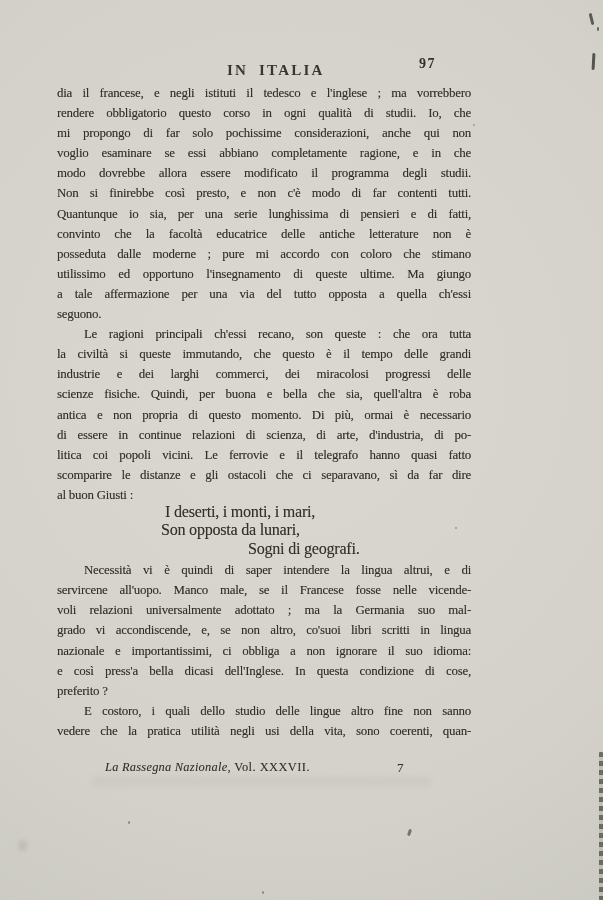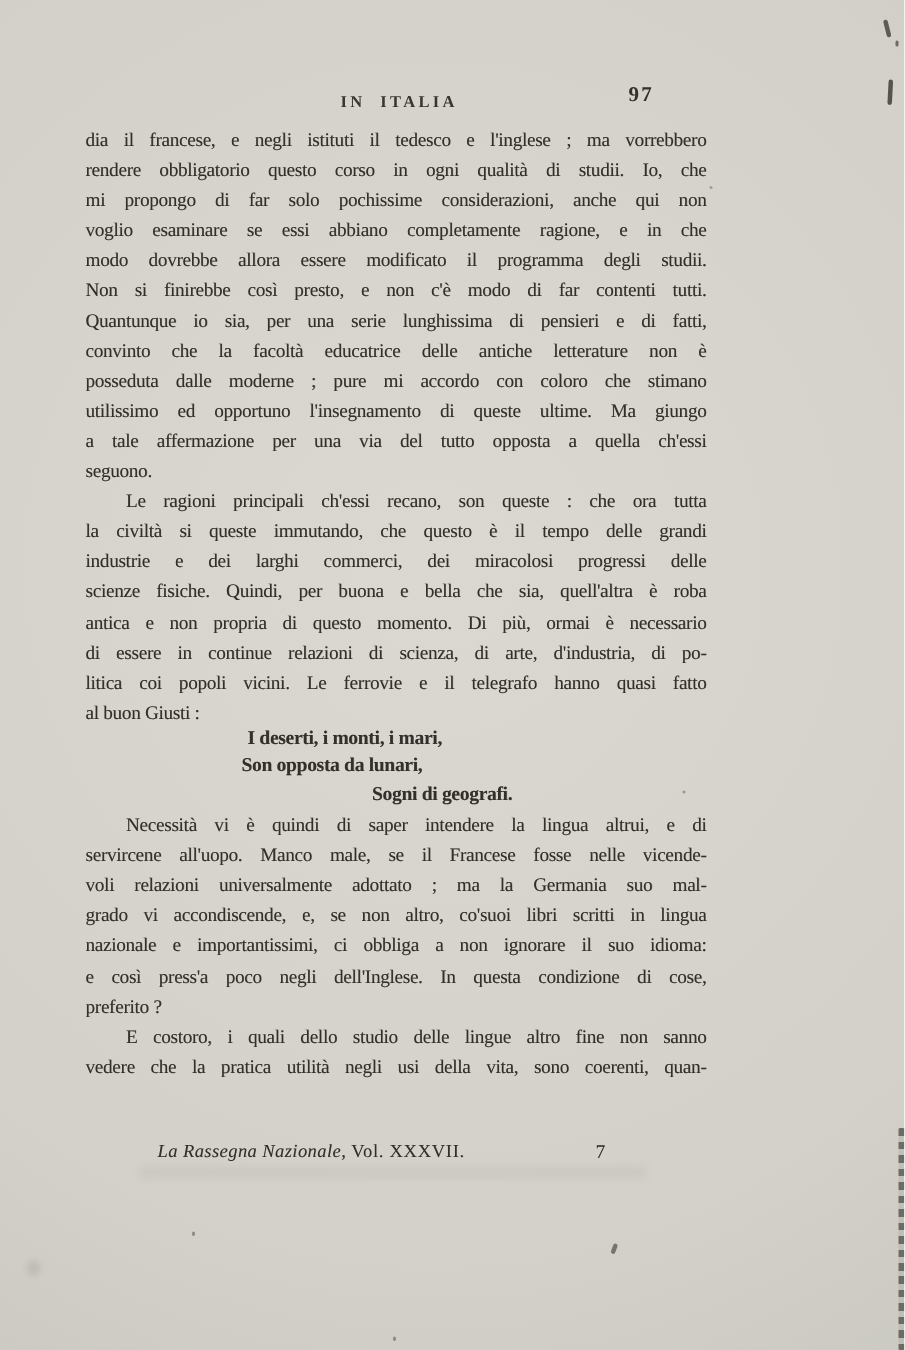--- a/index.html
+++ b/index.html
@@ -11,21 +11,21 @@
     position: relative;
     width: 603px; height: 900px;
     overflow: hidden;
     background:
       radial-gradient(ellipse 130% 90% at 48% 42%, #dad8d0 0%, #d3d1c9 55%, #c6c5bd 93%, #bfbeb6 100%);
     color: #33302b;
   }
   
   .running-title {
     position: absolute; left: 227px; top: 62px;
-    font-size: 11px; font-weight: bold;
+    font-size: 15px; font-weight: bold;
     letter-spacing: 2.2px; word-spacing: 5px;
     color: #3a362f;
   }
   .page-number {
     position: absolute; left: 419px; top: 56px;
     font-size: 14px; font-weight: 600; letter-spacing: 1.5px;
     color: #33302b;
   }
   
   .body-col {
@@ -39,21 +39,21 @@
     text-align: justify; text-align-last: justify;
     white-space: nowrap; 
     white-space: normal;
     overflow: visible;
   }
   .para .line.last { text-align-last: left; }
   .para .line.indent { text-indent: 27px; }
   .verse { margin: -2px 0 2px 0; }
   .verse .line {
     height: 18.4px; line-height: 18.4px;
-    font-size: 13px; font-weight: bold;
+    font-size: 16px; font-weight: normal;
     text-align: left; text-align-last: left;
   }
   
   .footer-line {
     position: absolute; left: 57px; top: 760px; width: 414px;
     font-size: 12.3px; color: #33302b;
     text-shadow: 0.2px 0.2px 0 rgba(51,48,43,0.3);
   }
   .footer-journal { font-style: italic; margin-left: 48px; letter-spacing: 0.3px; text-align: center; }
   .footer-volume { font-style: normal; letter-spacing: 0.5px; }
@@ -102,34 +102,35 @@
         <div class="line last">seguono.</div>
       </div>
       <div class="para">
         <div class="line indent">Le ragioni principali ch'essi recano, son queste : che ora tutta</div>
         <div class="line">la civiltà si queste immutando, che questo è il tempo delle grandi</div>
         <div class="line">industrie e dei larghi commerci, dei miracolosi progressi delle</div>
         <div class="line">scienze fisiche. Quindi, per buona e bella che sia, quell'altra è roba</div>
         <div class="line">antica e non propria di questo momento. Di più, ormai è necessario</div>
         <div class="line">di essere in continue relazioni di scienza, di arte, d'industria, di po-</div>
         <div class="line">litica coi popoli vicini. Le ferrovie e il telegrafo hanno quasi fatto</div>
+        <div class="line">scomparire le distanze e gli ostacoli che ci separavano, sì da far dire</div>
         <div class="line last">al buon Giusti :</div>
       </div>
       <div class="verse">
         <div class="line" style="padding-left: 108px;">I deserti, i monti, i mari,</div>
         <div class="line" style="padding-left: 104px;">Son opposta da lunari,</div>
         <div class="line" style="padding-left: 191px; text-align: right;">Sogni di geografi.</div>
       </div>
       <div class="para">
         <div class="line indent">Necessità vi è quindi di saper intendere la lingua altrui, e di</div>
         <div class="line">servircene all'uopo. Manco male, se il Francese fosse nelle vicende-</div>
         <div class="line">voli relazioni universalmente adottato ; ma la Germania suo mal-</div>
         <div class="line">grado vi accondiscende, e, se non altro, co'suoi libri scritti in lingua</div>
         <div class="line">nazionale e importantissimi, ci obbliga a non ignorare il suo idioma:</div>
-        <div class="line">e così press'a poco negli dell'Inglese. In questa condizione di cose,</div>
+        <div class="line">e così press'a bella dicasi dell'Inglese. In questa condizione di cose,</div>
         <div class="line last">preferito ?</div>
       </div>
       <div class="para">
         <div class="line indent">E costoro, i quali dello studio delle lingue altro fine non sanno</div>
         <div class="line">vedere che la pratica utilità negli usi della vita, sono coerenti, quan-</div>
       </div>
     </div>
 
   <div class="footer-line">
     <span class="footer-journal">La Rassegna Nazionale,</span><span class="footer-volume"> Vol. XXXVII.</span>

